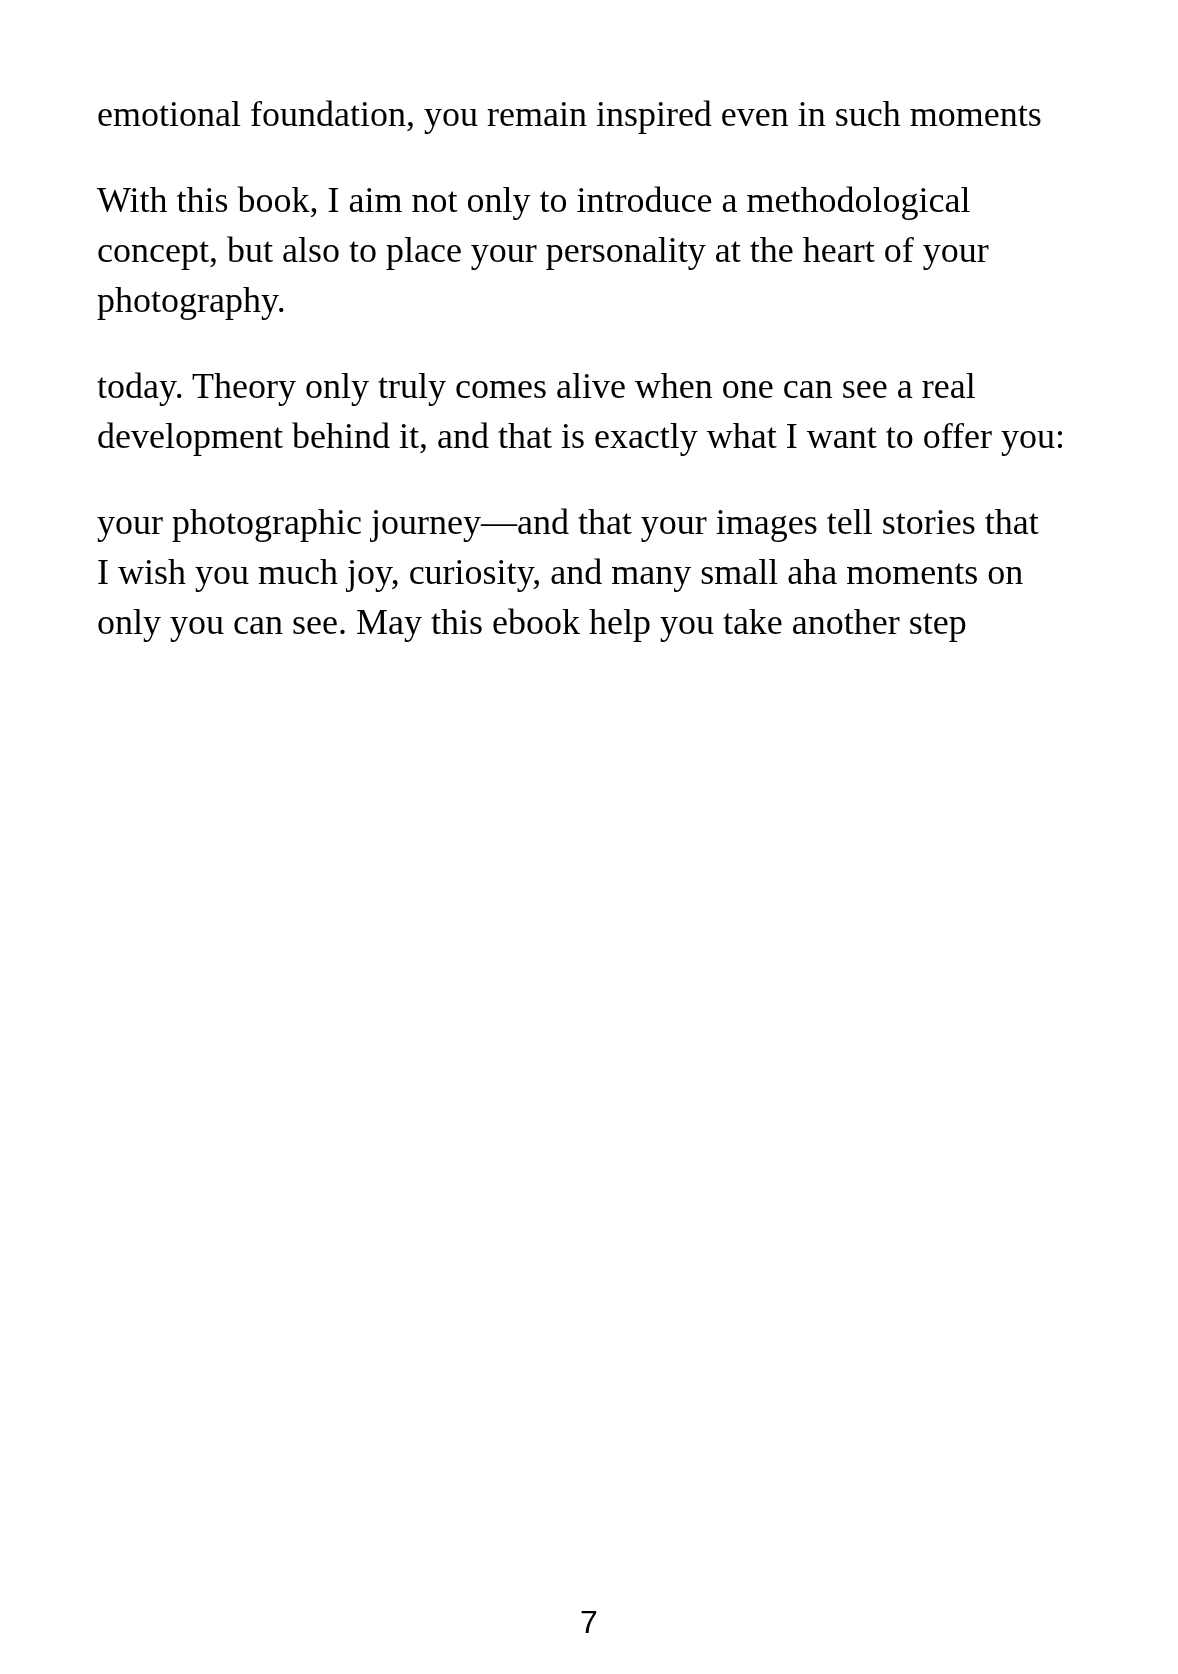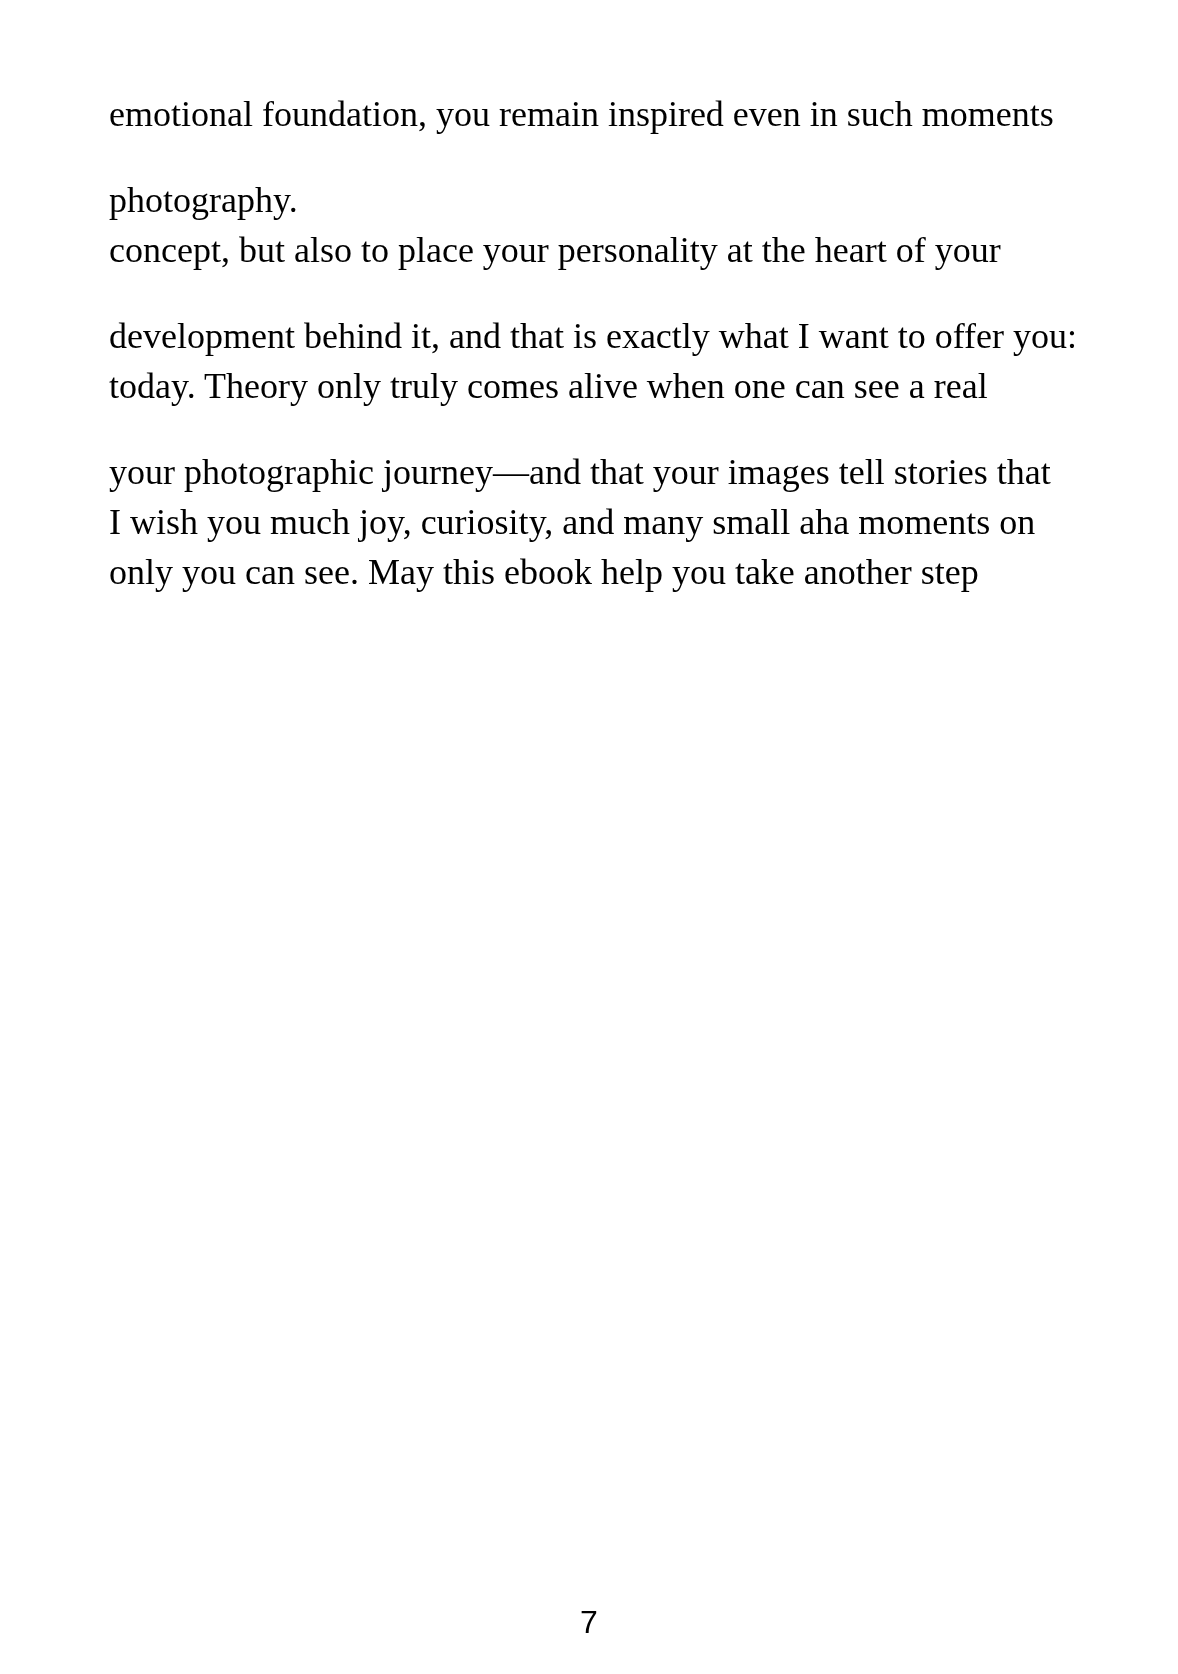--- a/index.html
+++ b/index.html
@@ -23,21 +23,21 @@
       position: absolute;
       left: 97px;
       top: 89px;
       width: 976px;
       font-family: "Liberation Serif", "DejaVu Serif", serif;
       font-size: 36px;
       line-height: 50px;
       color: #000000;
     }
     .text-block p {
-      margin: 36px 12px;
+      margin: 36px 0;
     }
     .text-block p:first-child {
       margin-top: 0;
     }
     .line {
       display: block;
       white-space: nowrap;
     }
     .page-number {
       position: absolute;
@@ -56,27 +56,28 @@
 
 <div class="page">
 
   <div class="text-block">
 
     <p>
       <span class="line">emotional foundation, you remain inspired even in such moments</span>
     </p>
 
     <p>
+      <span class="line">With this book, I aim not only to introduce a methodological</span>
+      <span class="line">concept, but also to place your personality at the heart of your</span>
       <span class="line">photography.</span>
-      <span class="line">concept, but also to place your personality at the heart of your</span>
     </p>
 
     <p>
+      <span class="line">today. Theory only truly comes alive when one can see a real</span>
       <span class="line">development behind it, and that is exactly what I want to offer you:</span>
-      <span class="line">today. Theory only truly comes alive when one can see a real</span>
     </p>
 
     <p>
       <span class="line">your photographic journey—and that your images tell stories that</span>
       <span class="line">I wish you much joy, curiosity, and many small aha moments on</span>
       <span class="line">only you can see. May this ebook help you take another step</span>
     </p>
 
   </div>
 

